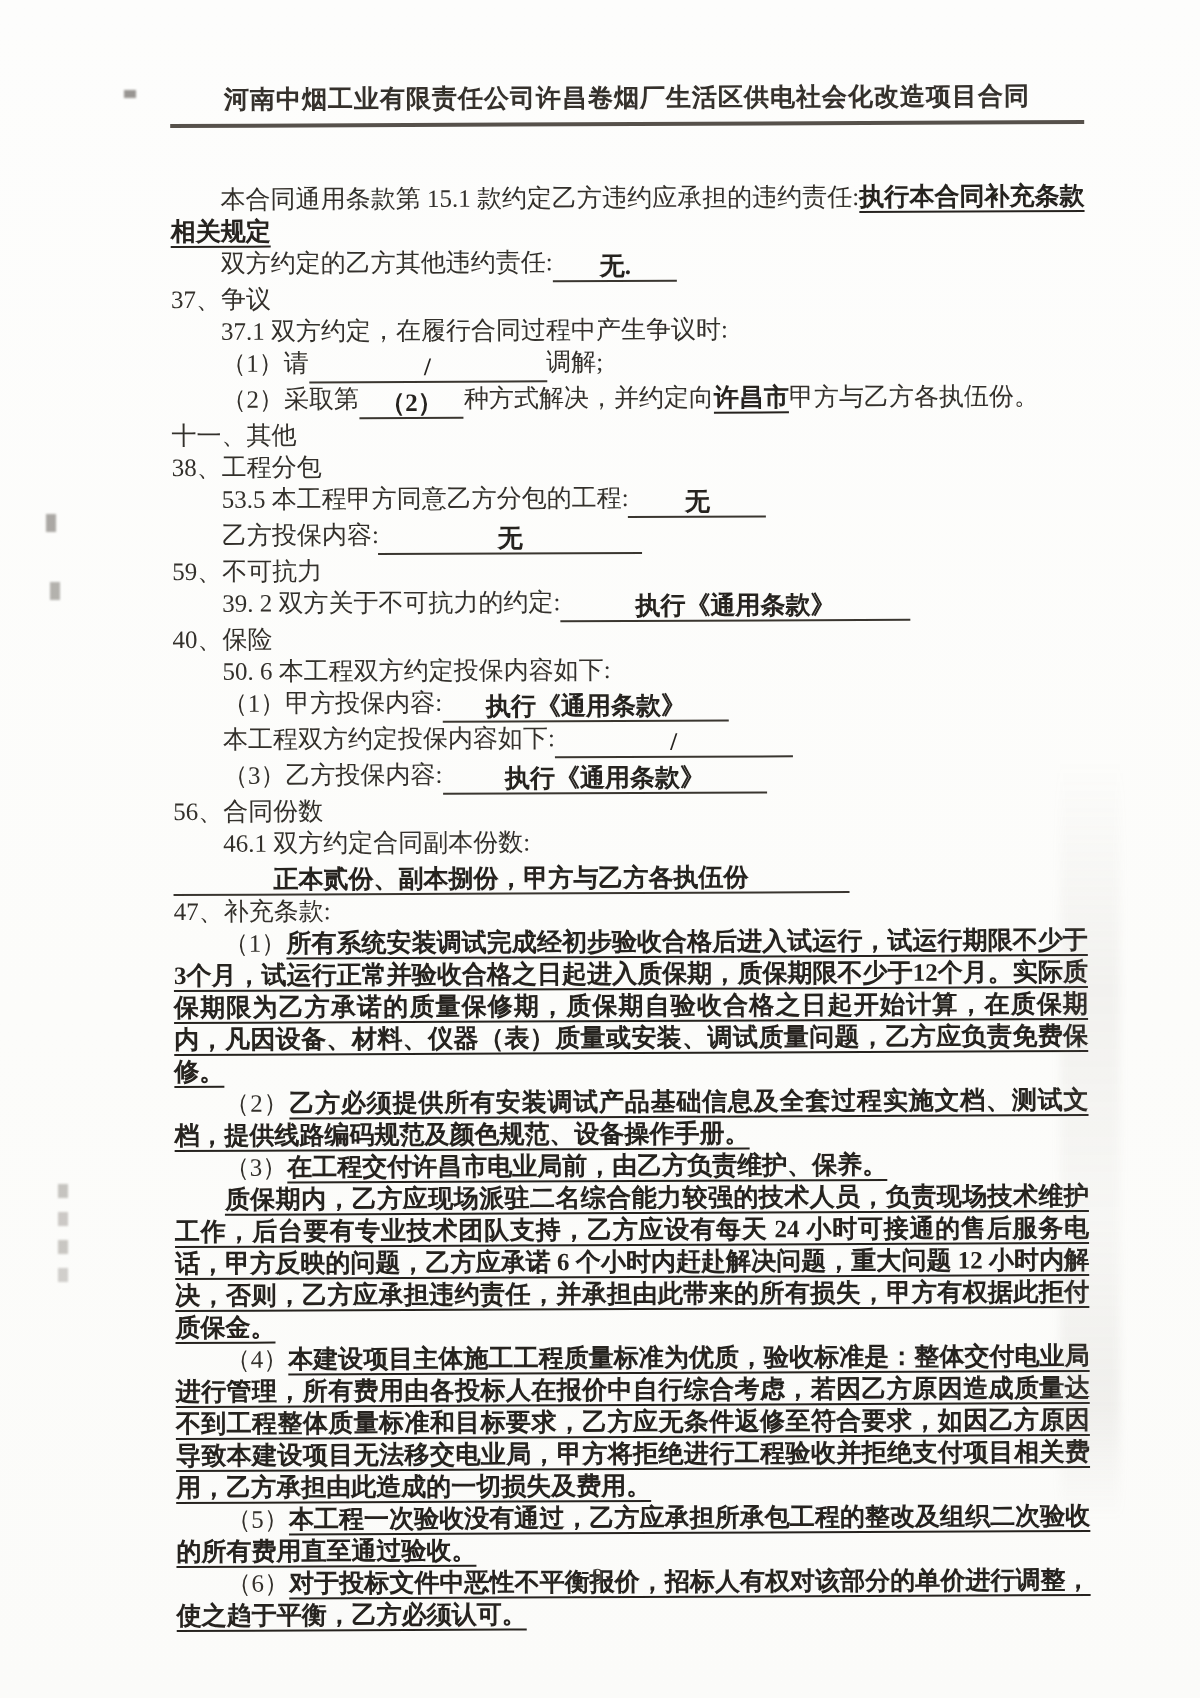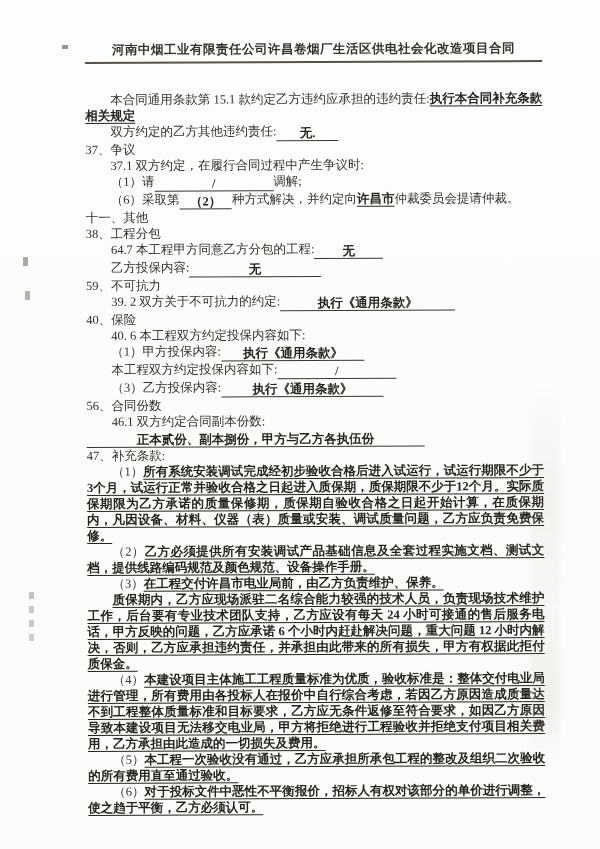--- a/index.html
+++ b/index.html
@@ -64,29 +64,29 @@
     <div class="header">
       <div class="header-title">河南中烟工业有限责任公司许昌卷烟厂生活区供电社会化改造项目合同</div>
       <div class="header-rule"></div>
     </div>
     <div class="doc-body">
         <div class="line" style="text-indent: 2em;"><span>本合同通用条款第 15.1 款约定乙方违约应承担的违约责任:</span><span class="u b">执行本合同补充条款相关规定</span></div>
         <div class="line" style="text-indent: 2em;"><span>双方约定的乙方其他违约责任:</span><span class="blank" style="width: 5em;">无.</span></div>
         <div class="line"><span>37、争议</span></div>
         <div class="line" style="text-indent: 2em;"><span>37.1 双方约定，在履行合同过程中产生争议时:</span></div>
         <div class="line" style="text-indent: 2em;"><span>（1）请</span><span class="blank" style="width: 9.5em;">/</span><span>调解;</span></div>
-        <div class="line" style="text-indent: 2em;"><span>（6）采取第</span><span class="blank" style="width: 4.2em;">（2）</span><span>种方式解决，并约定向</span><span class="u b">许昌市</span><span>仲裁委员会提请仲裁。</span></div>
+        <div class="line" style="text-indent: 2em;"><span>（2）采取第</span><span class="blank" style="width: 4.2em;">（2）</span><span>种方式解决，并约定向</span><span class="u b">许昌市</span><span>甲方与乙方各执伍份。</span></div>
         <div class="line"><span>十一、其他</span></div>
         <div class="line"><span>38、工程分包</span></div>
-        <div class="line" style="text-indent: 2em;"><span>64.7 本工程甲方同意乙方分包的工程:</span><span class="blank" style="width: 5.5em;">无</span></div>
+        <div class="line" style="text-indent: 2em;"><span>53.5 本工程甲方同意乙方分包的工程:</span><span class="blank" style="width: 5.5em;">无</span></div>
         <div class="line" style="text-indent: 2em;"><span>乙方投保内容:</span><span class="blank" style="width: 10.5em;">无</span></div>
         <div class="line"><span>59、不可抗力</span></div>
         <div class="line" style="text-indent: 2em;"><span>39. 2 双方关于不可抗力的约定:</span><span class="blank" style="width: 14em;">执行《通用条款》</span></div>
         <div class="line"><span>40、保险</span></div>
-        <div class="line" style="text-indent: 2em;"><span>40. 6 本工程双方约定投保内容如下:</span></div>
+        <div class="line" style="text-indent: 2em;"><span>50. 6 本工程双方约定投保内容如下:</span></div>
         <div class="line" style="text-indent: 2em;"><span>（1）甲方投保内容:</span><span class="blank" style="width: 11.5em;">执行《通用条款》</span></div>
         <div class="line" style="text-indent: 2em;"><span>本工程双方约定投保内容如下:</span><span class="blank" style="width: 9.5em;">/</span></div>
         <div class="line" style="text-indent: 2em;"><span>（3）乙方投保内容:</span><span class="blank" style="width: 13em;">执行《通用条款》</span></div>
         <div class="line"><span>56、合同份数</span></div>
         <div class="line" style="text-indent: 2em;"><span>46.1 双方约定合同副本份数:</span></div>
         <div class="line"><span class="blank" style="width: 27em;">正本贰份、副本捌份，甲方与乙方各执伍份</span></div>
         <div class="line"><span>47、补充条款:</span></div>
         <div class="line" style="text-indent: 2em;"><span>（1）</span><span class="u b">所有系统安装调试完成经初步验收合格后进入试运行，试运行期限不少于3个月，试运行正常并验收合格之日起进入质保期，质保期限不少于12个月。实际质保期限为乙方承诺的质量保修期，质保期自验收合格之日起开始计算，在质保期内，凡因设备、材料、仪器（表）质量或安装、调试质量问题，乙方应负责免费保修。</span></div>
         <div class="line" style="text-indent: 2em;"><span>（2）</span><span class="u b">乙方必须提供所有安装调试产品基础信息及全套过程实施文档、测试文档，提供线路编码规范及颜色规范、设备操作手册。</span></div>
         <div class="line" style="text-indent: 2em;"><span>（3）</span><span class="u b">在工程交付许昌市电业局前，由乙方负责维护、保养。</span></div>

